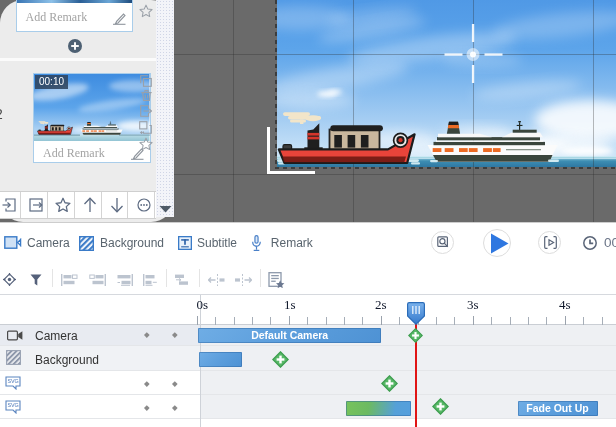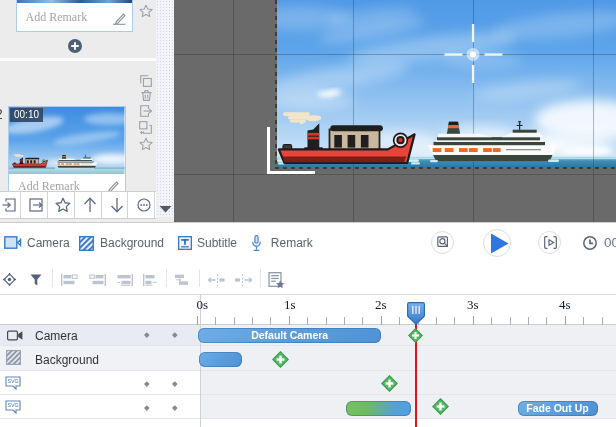--- a/index.html
+++ b/index.html
@@ -8,21 +8,21 @@
 
 #canvas{position:absolute;left:0;top:0;width:616px;height:222px;background:#6a6a6a;overflow:hidden;}
 .gridv{position:absolute;top:0;width:1px;height:222px;background:rgba(45,45,45,0.32);}
 .gridh{position:absolute;left:156px;width:460px;height:1px;background:rgba(45,45,45,0.32);}
 #stagebg{position:absolute;left:277px;top:0;width:339px;height:167px;}
 #ships{position:absolute;left:277px;top:0;width:339px;height:167px;}
 #dashL{position:absolute;left:274.5px;top:0;width:2.5px;height:169px;background:repeating-linear-gradient(180deg,#3d3d3d 0 4px,rgba(61,61,61,0) 4px 8px);}
 #dashB{position:absolute;left:274.5px;top:166.5px;width:342px;height:2.5px;background:repeating-linear-gradient(90deg,#3d3d3d 0 4px,rgba(61,61,61,0) 4px 8px);}
 .wbar{position:absolute;background:#fff;}
 
-#panel{position:absolute;left:0;top:0;width:174px;height:222px;background:#ececec;}
+#panel{position:absolute;left:0;top:0;width:174px;height:222px;background:#ececec;border-radius:23px;}
 #scrollstrip{position:absolute;left:156px;top:0;width:18px;height:217px;background:#f3f4f9;background-image:radial-gradient(#d0d5e6 0.6px,rgba(0,0,0,0) 0.7px);background-size:3px 3px;}
 .card{position:absolute;background:#fff;border:1px solid #a9cdea;}
 .remark{font-family:"Liberation Serif",serif;font-size:12px;color:#a3a3a3;}
 #badge{position:absolute;left:1px;top:1px;background:rgba(47,68,94,0.88);color:#fff;font-size:10px;padding:1px 4px 2px 4px;}
 #plusbtn{position:absolute;left:68px;top:39px;width:14px;height:14px;border-radius:50%;background:#4d6073;}
 #num2{position:absolute;left:-5px;top:106px;font-size:14px;color:#4a4a4a;}
 
 #slidetb{position:absolute;left:0;top:191px;width:156px;height:26px;background:#fff;border-top:1px solid #cfcfcf;border-bottom:1px solid #cfcfcf;}
 .cell{position:absolute;top:0;height:26px;border-left:1px solid #d4d4d4;}
 
@@ -36,21 +36,21 @@
 #tl{position:absolute;left:0;top:295px;width:616px;height:132px;background:#fff;}
 #ruler{position:absolute;left:0;top:0;width:616px;height:30px;background:#fff;border-bottom:1px solid #caced4;box-sizing:border-box;}
 .rlab{position:absolute;top:2px;font-family:"Liberation Serif",serif;font-size:13px;color:#0f172a;}
 .tick{position:absolute;width:1.2px;background:#a6aeb8;}
 #rowsR{position:absolute;left:200px;top:30px;width:416px;height:93px;background:#eef0f3;background-image:radial-gradient(#e3e6ec 0.6px,rgba(0,0,0,0) 0.7px);background-size:4px 4px;}
 .rowsep{position:absolute;left:0px;width:616px;height:1px;background:#e4e6e9;}
 #colsep{position:absolute;left:199.5px;top:0;width:1px;height:132px;background:#ced2d8;}
 #selrow{position:absolute;left:0;top:30px;width:616px;height:20px;background:#e8ebf1;}
 .rname{position:absolute;left:35px;font-size:12px;color:#333;}
 .dot{position:absolute;width:3.6px;height:3.6px;background:#8a8a8a;transform:rotate(45deg);}
-.bar{position:absolute;height:15px;border-radius:6px;background:linear-gradient(135deg,#6fadE5 0%,#5d9fdd 45%,#4e92d4 100%);box-shadow:inset 0 0 0 1px rgba(45,100,160,0.45);color:#fff;font-size:10.5px;font-weight:bold;text-align:center;line-height:15px;}
+.bar{position:absolute;height:15px;border-radius:1px;background:linear-gradient(135deg,#6fadE5 0%,#5d9fdd 45%,#4e92d4 100%);box-shadow:inset 0 0 0 1px rgba(45,100,160,0.45);color:#fff;font-size:10.5px;font-weight:bold;text-align:center;line-height:15px;}
 #redline{position:absolute;left:415.1px;top:28px;width:1.7px;height:104px;background:#e01515;}
 </style></head>
 <body>
 <div id="app">
 
 <svg width="0" height="0" style="position:absolute">
 <defs>
 <linearGradient id="skyg" x1="0" y1="0" x2="0" y2="1">
 <stop offset="0" stop-color="#4690e2"></stop>
           <stop offset="0.45" stop-color="#5ca4ea"></stop>
@@ -208,21 +208,21 @@
         <path d="M7.5,1.2 L9.4,5.4 L14,5.9 L10.6,9 L11.5,13.5 L7.5,11.2 L3.5,13.5 L4.4,9 L1,5.9 L5.6,5.4 Z" fill="none" stroke="#9aa0a8" stroke-width="1.1" stroke-linejoin="round"></path>
       </svg>
   <div id="plusbtn"><svg width="14" height="14">
           <g stroke="#fff" stroke-width="1.9">
             <line x1="7" y1="3.2" x2="7" y2="10.8"></line>
             <line x1="3.2" y1="7" x2="10.8" y2="7"></line>
           </g>
         </svg></div>
   <div class="abs" style="left:0;top:57.5px;width:156px;height:3.5px;background:#fbfbfb"></div>
 
-  <div class="card" style="left:8px;top:72.5px;width:115.5px;height:88.5px;margin-top:33px;">
+  <div class="card" style="left:33px;top:72.5px;width:115.5px;height:88.5px;">
     <svg width="115.5" height="67.5" style="display:block">
           <defs>
             <linearGradient id="tsky" x1="0" y1="0" x2="0" y2="1">
               <stop offset="0" stop-color="#3e8ce0"></stop>
               <stop offset="0.55" stop-color="#5ca4ea"></stop>
               <stop offset="0.9" stop-color="#a9d0f3"></stop>
             </linearGradient>
             <linearGradient id="tsea" x1="0" y1="0" x2="0" y2="1">
               <stop offset="0" stop-color="#bcdee8"></stop>
               <stop offset="1" stop-color="#8fc2d2"></stop>

